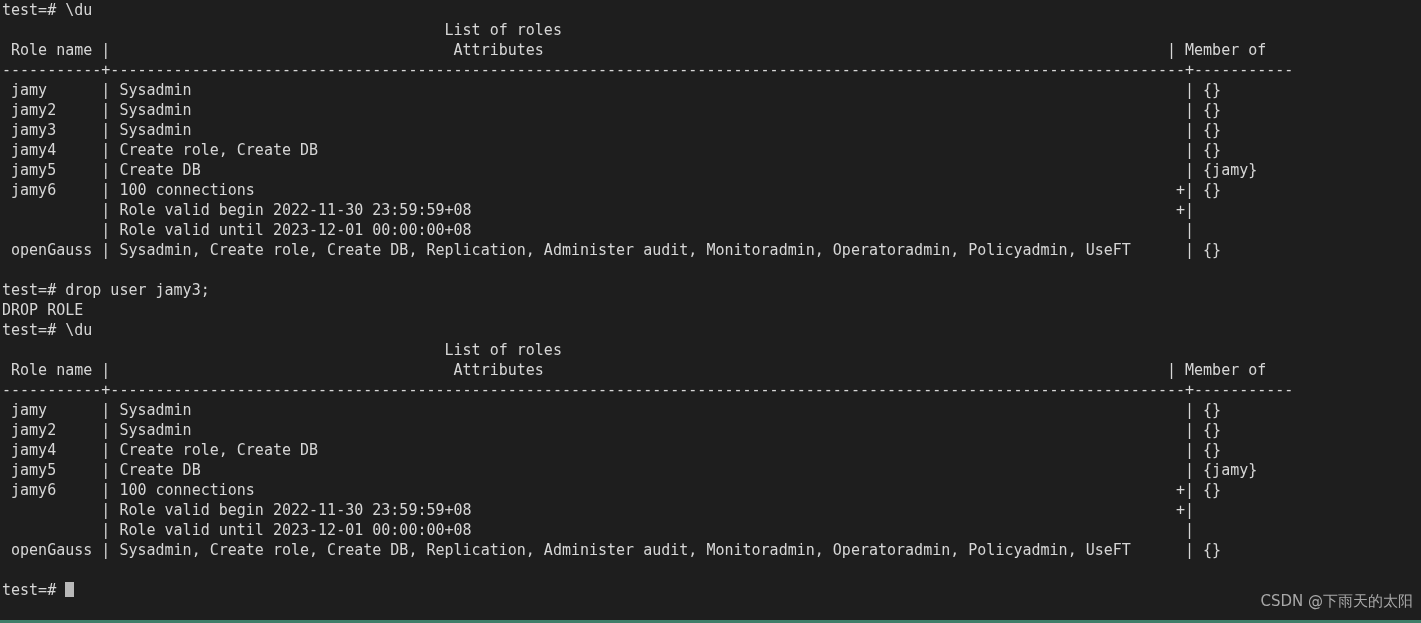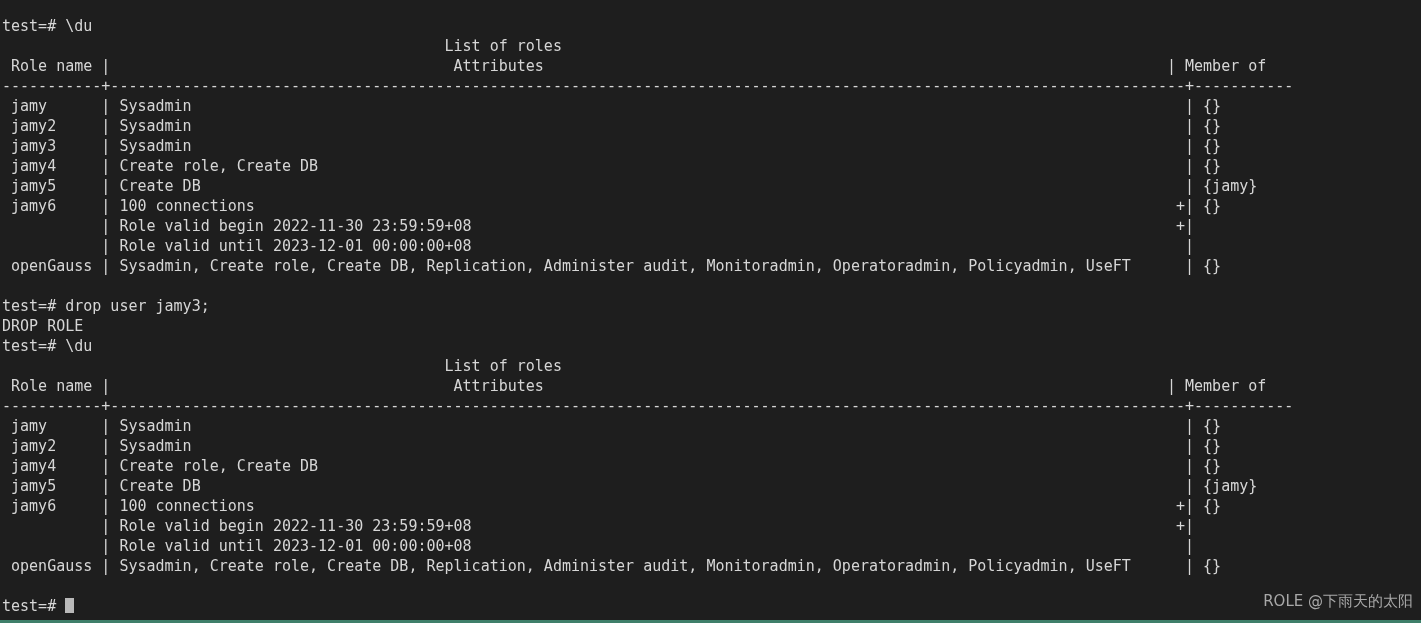--- a/index.html
+++ b/index.html
@@ -15,21 +15,21 @@
     overflow: hidden;
     font-family: "DejaVu Sans Mono", "Liberation Mono", monospace;
     font-size: 15px;
     line-height: 20px;
     color: #d6d6d6;
     box-sizing: border-box;
   }
   #screen {
     position: absolute;
     left: 2px;
-    top: 16px;
+    top: 0px;
     white-space: pre;
     letter-spacing: 0px;
   }
   .line {
     height: 20px;
     white-space: pre;
     display: block;
   }
   .cursor {
     display: inline-block;
@@ -56,17 +56,17 @@
     background: #3f7f6a;
   }
 </style>
 </head>
 <body>
 
 <div id="terminal">
 
   <div id="screen"><div class="line">test=# \du</div><div class="line">                                                 List of roles</div><div class="line"> Role name |                                      Attributes                                                                     | Member of</div><div class="line">-----------+-----------------------------------------------------------------------------------------------------------------------+-----------</div><div class="line"> jamy      | Sysadmin                                                                                                              | {}</div><div class="line"> jamy2     | Sysadmin                                                                                                              | {}</div><div class="line"> jamy3     | Sysadmin                                                                                                              | {}</div><div class="line"> jamy4     | Create role, Create DB                                                                                                | {}</div><div class="line"> jamy5     | Create DB                                                                                                             | {jamy}</div><div class="line"> jamy6     | 100 connections                                                                                                      +| {}</div><div class="line">           | Role valid begin 2022-11-30 23:59:59+08                                                                              +|</div><div class="line">           | Role valid until 2023-12-01 00:00:00+08                                                                               |</div><div class="line"> openGauss | Sysadmin, Create role, Create DB, Replication, Administer audit, Monitoradmin, Operatoradmin, Policyadmin, UseFT      | {}</div><div class="line">&nbsp;</div><div class="line">test=# drop user jamy3;</div><div class="line">DROP ROLE</div><div class="line">test=# \du</div><div class="line">                                                 List of roles</div><div class="line"> Role name |                                      Attributes                                                                     | Member of</div><div class="line">-----------+-----------------------------------------------------------------------------------------------------------------------+-----------</div><div class="line"> jamy      | Sysadmin                                                                                                              | {}</div><div class="line"> jamy2     | Sysadmin                                                                                                              | {}</div><div class="line"> jamy4     | Create role, Create DB                                                                                                | {}</div><div class="line"> jamy5     | Create DB                                                                                                             | {jamy}</div><div class="line"> jamy6     | 100 connections                                                                                                      +| {}</div><div class="line">           | Role valid begin 2022-11-30 23:59:59+08                                                                              +|</div><div class="line">           | Role valid until 2023-12-01 00:00:00+08                                                                               |</div><div class="line"> openGauss | Sysadmin, Create role, Create DB, Replication, Administer audit, Monitoradmin, Operatoradmin, Policyadmin, UseFT      | {}</div><div class="line">&nbsp;</div><div class="line">test=# <span class="cursor"></span></div></div>
 
-  <div id="watermark">ROLE @下雨天的太阳</div>
+  <div id="watermark">CSDN @下雨天的太阳</div>
 
   <div id="bottombar"></div>
 
 </div>
 
 </body></html>

